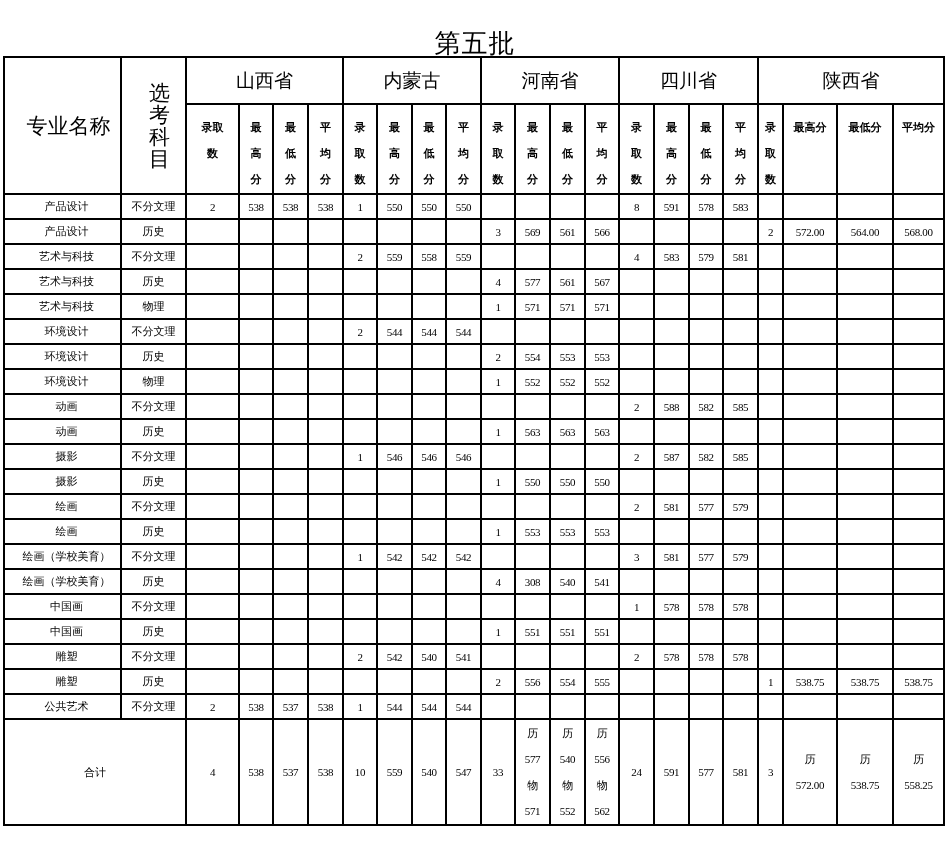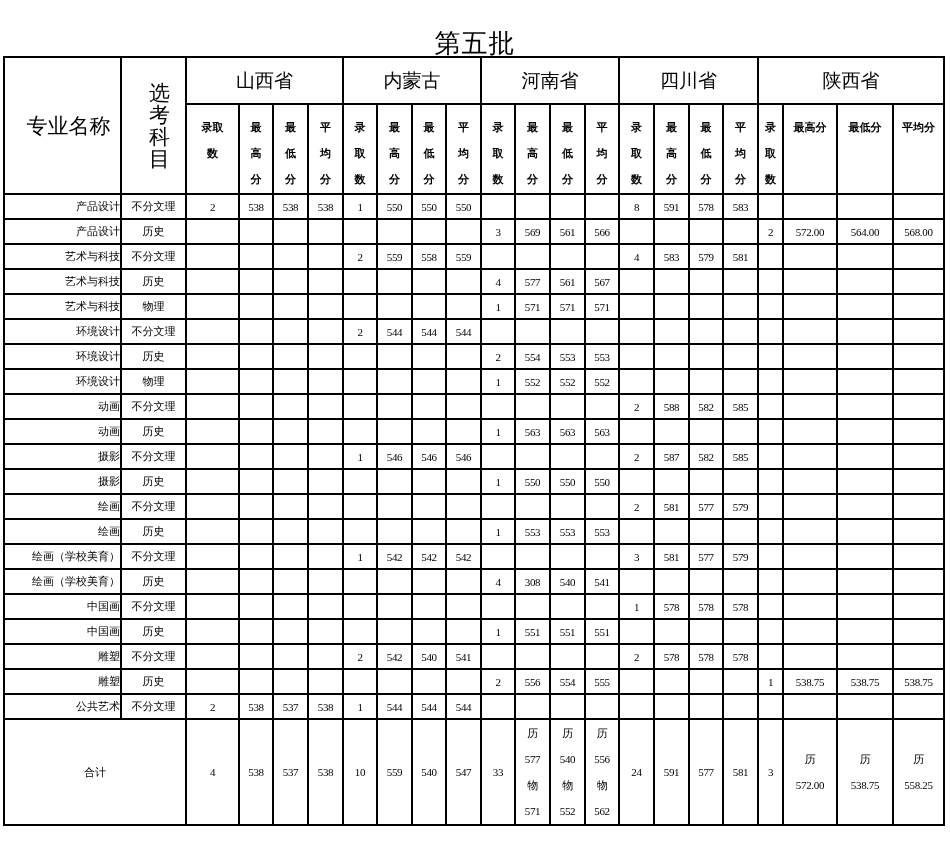--- a/index.html
+++ b/index.html
@@ -6,21 +6,21 @@
   body { width:950px; height:856px; position:relative; font-family:"DejaVu Sans","Liberation Sans",sans-serif; color:#000; overflow:hidden; }
   .title { position:absolute; left:0; top:26px; width:950px; text-align:center; font-size:26px; font-weight:normal; letter-spacing:1px; }
   table { position:absolute; left:3px; top:56px; border-collapse:collapse; table-layout:fixed; width:941px; }
   td, th { border:2px solid #000; padding:0; text-align:center; vertical-align:middle; font-size:11px; }
   th { font-weight:bold; }
   .h-major { font-size:21px; font-weight:normal; height:45px;padding-left:12px; }
   .h-province { font-size:19px; font-weight:normal; height:45px; }
   .h-sub { font-size:11px; line-height:26px; vertical-align:top; padding-top:10px; height:76px; font-weight:bold; }
   .h-sub span { display:block; }
   .num { font-family:"Liberation Serif","DejaVu Serif",serif; font-size:11px; letter-spacing:-0.3px; }
-  td.name { text-align:right; padding-left:8px; font-size:11px; }
+  td.name { text-align:center; padding-left:8px; font-size:11px; }
   tr.row td { height:23px; }
   tr.total td { height:103px; }
   .stack span { display:block; line-height:26px; }
 </style>
 </head>
 <body>
 
 <div class="title">第五批</div>
 
 <table>

